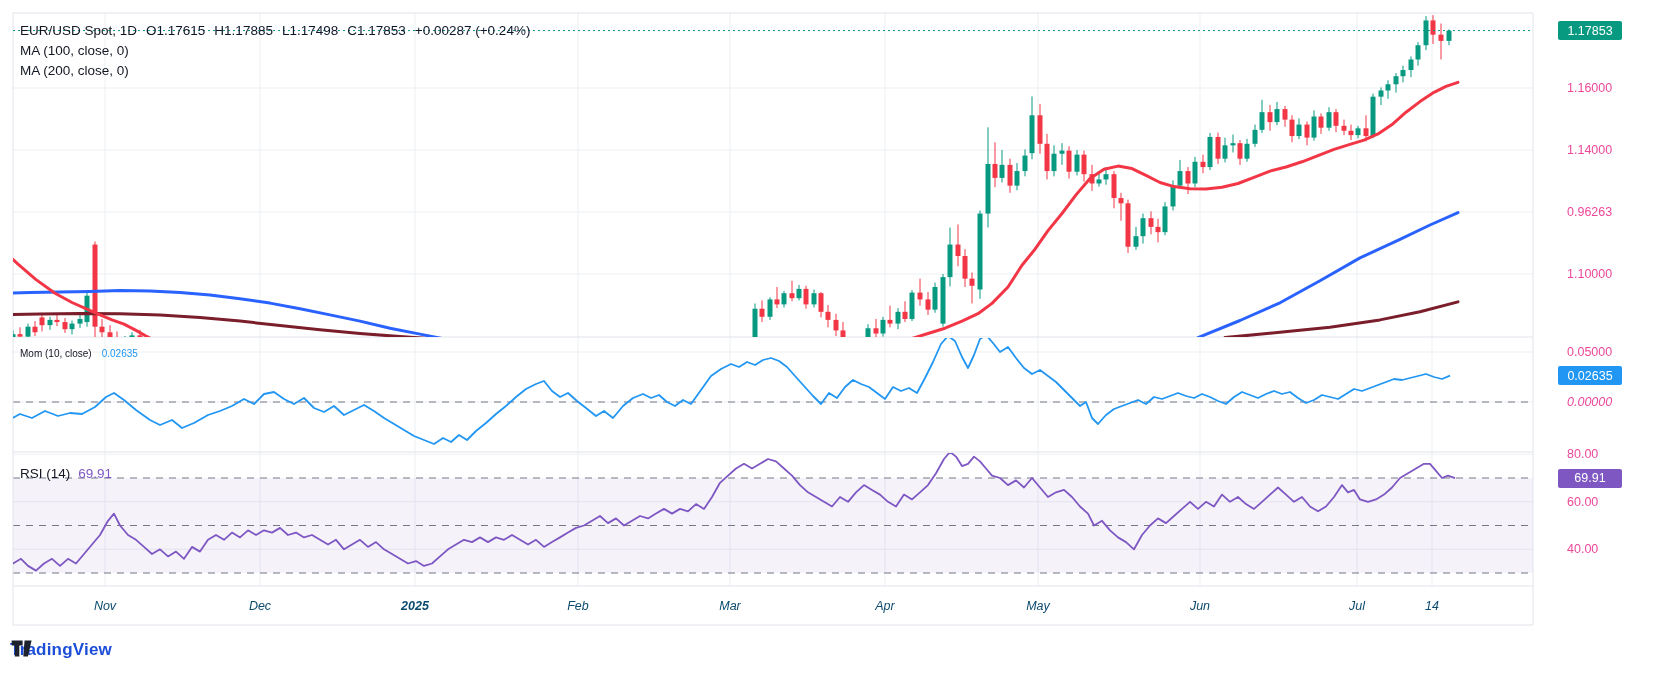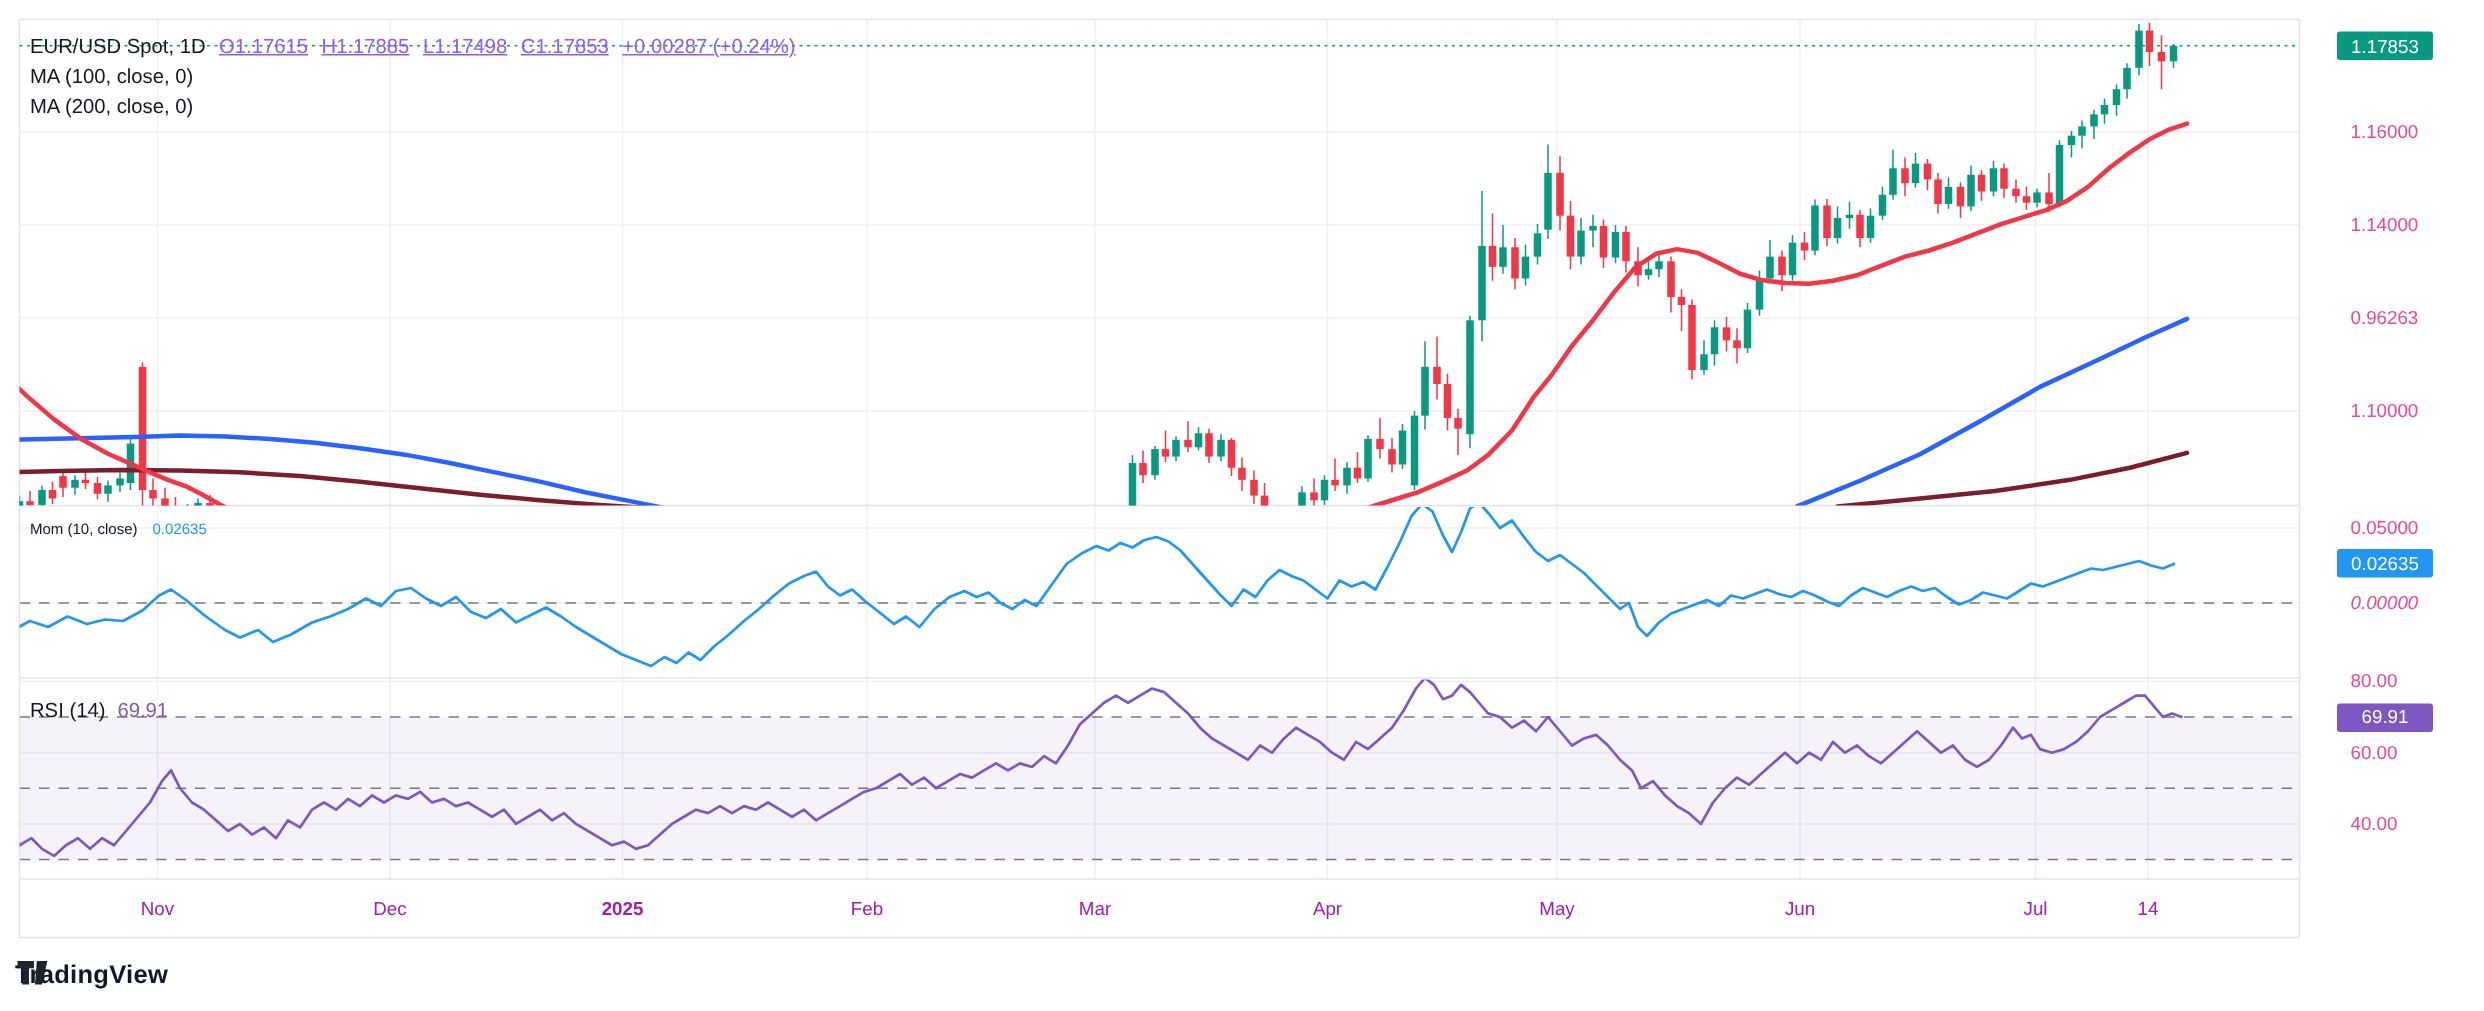--- a/index.html
+++ b/index.html
@@ -2,40 +2,40 @@
 <html><head>
 <meta charset="utf-8">
 <style>
   html,body{margin:0;padding:0;background:#fff;}
   .wrap{position:relative;width:1656px;height:674px;background:#ffffff;
         font-family:"Liberation Sans",sans-serif;color:#131722;overflow:hidden;}
   svg{position:absolute;left:0;top:0;}
   
   .legend{position:absolute;left:20px;top:21px;font-size:13.5px;line-height:20px;}
   .legend .row1 span{margin-right:9px;margin-top:20px;}
-  .val{color:#8b5cf6;text-decoration:underline;}
+  .val{color:#0f172a;}
   .ma-row{height:20px;}
   .legend-mom{position:absolute;left:20px;top:348px;font-size:10px;}
   .legend-rsi{position:absolute;left:20px;top:466px;font-size:13.5px;}
   .mom-val{color:#2196f3;margin-left:10px;}
   .rsi-val{color:#7e57c2;margin-left:8px;}
   
   .ptick,.mtick,.rtick{position:absolute;left:1567px;transform:translateY(-50%);
       font-size:12.5px;color:#ec4899;white-space:nowrap;}
-  .ttick{position:absolute;top:599px;transform:translateX(-50%);font-size:12.5px;color:#a21caf;}
+  .ttick{position:absolute;top:599px;transform:translateX(-50%);font-size:12.5px;color:#0c4a6e;font-style:italic;}
   .ttick.bold{font-weight:bold;}
   .badge{position:absolute;left:1558px;min-width:64px;height:19px;padding:0 6px;
       display:flex;align-items:center;justify-content:center;border-radius:2px;
       color:#fff;font-size:12.5px;box-sizing:border-box;}
   #price-badge{top:21px;background:#089981;}
   #mom-badge{top:366px;background:#2196f3;}
   #rsi-badge{top:469px;background:#7e57c2;}
   
   .brand{position:absolute;left:10px;top:640px;display:flex;align-items:center;gap:6px;}
-  .brand-text{font-size:17px;font-weight:600;color:#0f172a;letter-spacing:.2px;}
+  .brand-text{font-size:17px;font-weight:600;color:#1d4ed8;letter-spacing:.2px;}
 </style>
 </head>
 <body>
 
 <div class="wrap">
 
   <svg id="chart-svg" width="1656" height="674">
       <defs>
         <clipPath id="clip-main">
           <rect x="13" y="13" width="1520" height="324"></rect>

